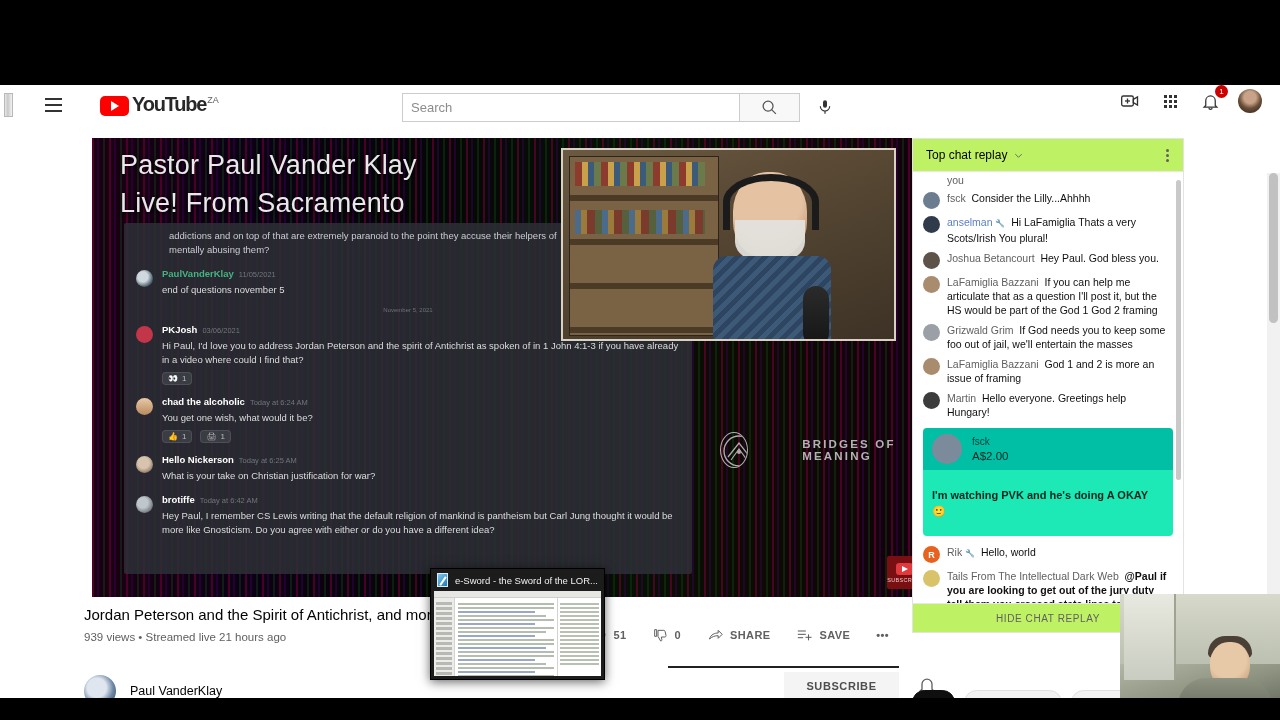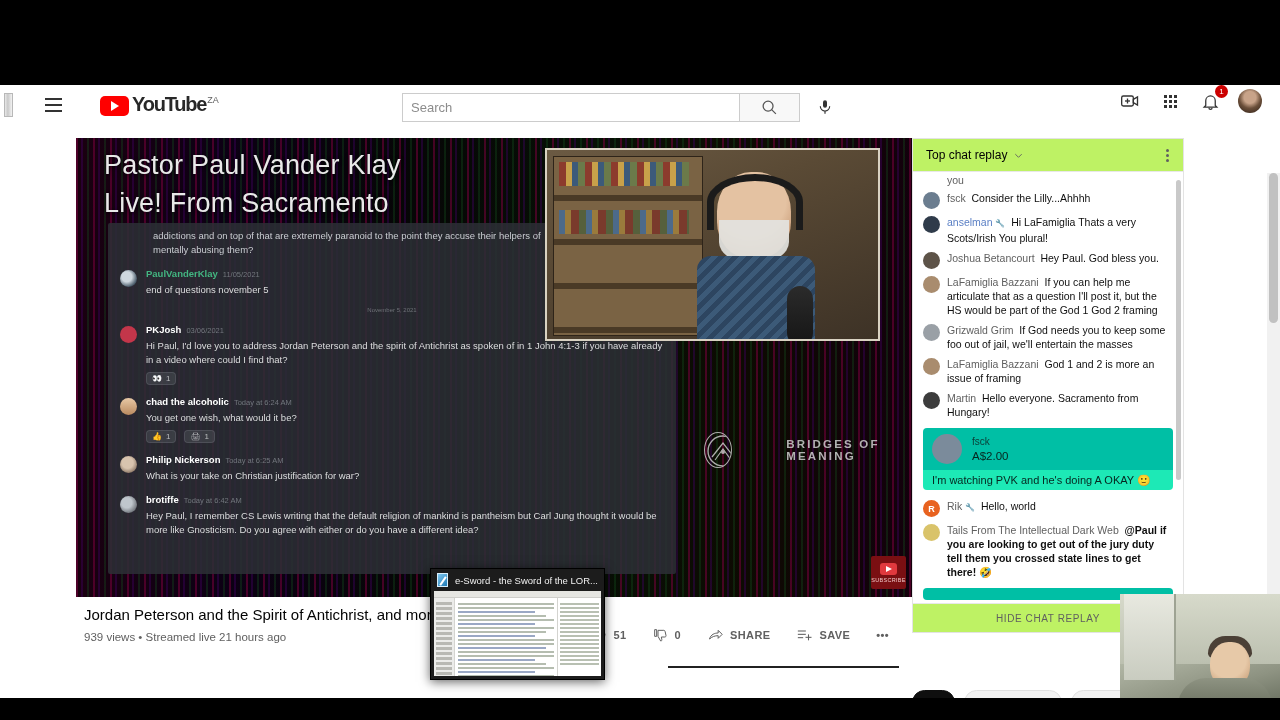--- a/index.html
+++ b/index.html
@@ -73,21 +73,21 @@
     display:flex; align-items:center; justify-content:center; padding:0 3px;
   }
   .avatar-top {
     width:24px; height:24px; border-radius:50%;
     background: radial-gradient(circle at 50% 35%, #c8a389 0 30%, #6b4f3a 55%, #2a1d14 100%);
     cursor:pointer;
   }
 
   
   .player {
-    position:absolute; left:76px; top:53px; width:840px; height:459px;
+    position:absolute; left:92px; top:53px; width:840px; height:459px;
     background:#000; overflow:hidden;
   }
   .vstripes {
     position:absolute; inset:0;
     background:
       repeating-linear-gradient(90deg,
         rgba(120,0,60,.55) 0 2px, rgba(0,0,0,0) 2px 5px,
         rgba(60,0,90,.45) 5px 7px, rgba(0,0,0,0) 7px 11px,
         rgba(20,80,30,.35) 11px 13px, rgba(0,0,0,0) 13px 17px),
       linear-gradient(90deg,#1a0010 0%, #0c0014 18%, #060606 40%, #071005 62%, #0d0a02 80%, #13000c 100%);
@@ -192,21 +192,21 @@
   .cm-author.blue { color:#5a7fc4; }
   .wrench { font-size:8px; color:#5a7fc4; }
   .cm-cut { padding:0 12px 2px 34px; font-size:10.5px; color:#606060; }
 
   .sc { margin:6px 10px; border-radius:4px; overflow:hidden; }
   .sc-head { background:#00bfa5; padding:6px 9px; display:flex; align-items:center; gap:10px; }
   .sc-av { width:30px; height:30px; border-radius:50%;
     display:flex; align-items:center; justify-content:center; color:#fff; font-weight:700; font-size:14px; }
   .sc-name { font-size:10px; color:#0b3d36; line-height:14px; }
   .sc-amt { font-size:11.5px; color:#06261f; line-height:15px; }
-  .sc-msg { background:#1de9b6; padding:2px 9px; font-size:11px; color:#06261f; line-height:16px; }
+  .sc-msg { background:#1de9b6; padding:17px 9px; font-size:11px; color:#06261f; line-height:16px;font-weight:bold; }
   .chat-scroll { position:absolute; right:2px; top:8px; width:5px; height:300px;
     background:#c9c9c9; border-radius:3px; cursor:pointer; }
   .hide-chat { height:29px; border-top:1px solid #e8e8e8; display:flex;
     align-items:center; justify-content:center; font-size:10px; color:#606060;
     letter-spacing:.6px; cursor:pointer; flex:0 0 29px; }
 
   
   .chips { position:absolute; left:912px; top:605px; display:flex; gap:9px; align-items:center; }
   .chip { height:25px; border:1px solid #e0e0e0; border-radius:14px; padding:0 14px;
     display:flex; align-items:center; font-size:11.5px; color:#030303;
@@ -385,21 +385,21 @@
                 <span>🖨</span>
                 <span>1</span>
               </span>
             </div>
           </div>
         </div>
 
         <div class="dc-msg">
           <span class="dc-av" style="background:radial-gradient(circle at 45% 40%,#d8c4ae 0 40%,#5a4536 100%)"></span>
           <div class="dc-body">
-            <div class="dc-head"><span class="dc-name-white">Philip Nickerson</span><span class="dc-ts">Today at 6:25 AM</span></div>
+            <div class="dc-head"><span class="dc-name-white">Hello Nickerson</span><span class="dc-ts">Today at 6:25 AM</span></div>
             <div class="dc-text">What is your take on  Christian justification for war?</div>
           </div>
         </div>
 
         <div class="dc-msg">
           <span class="dc-av" style="background:radial-gradient(circle at 40% 40%,#bfc6cc 0 35%,#3c3f45 100%)"></span>
           <div class="dc-body">
             <div class="dc-head"><span class="dc-name-white">brotiffe</span><span class="dc-ts">Today at 6:42 AM</span></div>
             <div class="dc-text">Hey Paul, I remember CS Lewis writing that the default religion of mankind is pantheism but Carl Jung thought it would be more like Gnosticism. Do you agree with either or do you have a different idea?</div>
           </div>
@@ -474,20 +474,31 @@
           </svg>
           <span>SAVE</span>
         </div>
         <div class="act">
           <span>•••</span>
         </div>
       </div>
       <div class="divider"></div>
     </div>
 
+    <div class="owner">
+      <span class="owner-av"></span>
+      <span class="owner-name">Paul VanderKlay</span>
+      <span class="subscribe">SUBSCRIBE</span>
+      <span class="bell">
+        <svg width="20" height="20" viewBox="0 0 24 24">
+          <path d="M6 17V11a6 6 0 0 1 12 0v6l2 2H4z" fill="none" stroke="#606060" stroke-width="1.6"></path>
+          <path d="M10 20a2 2 0 0 0 4 0" fill="none" stroke="#606060" stroke-width="1.6"></path>
+        </svg>
+      </span>
+    </div>
 
     <div class="chat">
       <div class="chat-head">
         <span class="chat-head-title">
           <span>Top chat replay</span>
           <svg width="11" height="11" viewBox="0 0 24 24">
             <path d="M5 9l7 7 7-7" fill="none" stroke="#606060" stroke-width="2"></path>
           </svg>
         </span>
         <span class="kebab">
@@ -525,21 +536,21 @@
           <div class="cm-txt"><span class="cm-author">Grizwald Grim</span>&nbsp; <span>If God needs you to keep some foo out of jail, we'll entertain the masses</span></div>
         </div>
 
         <div class="cm">
           <span class="cm-av" style="background:#a98c6e"></span>
           <div class="cm-txt"><span class="cm-author">LaFamiglia Bazzani</span>&nbsp; <span>God 1 and 2 is more an issue of framing</span></div>
         </div>
 
         <div class="cm">
           <span class="cm-av" style="background:#3c3c3c"></span>
-          <div class="cm-txt"><span class="cm-author">Martin</span>&nbsp; <span>Hello everyone. Sacramento from Hungary!</span></div>
+          <div class="cm-txt"><span class="cm-author">Martin</span>&nbsp; <span>Hello everyone. Greetings help Hungary!</span></div>
         </div>
 
         <div class="sc">
           <div class="sc-head">
             <span class="sc-av" style="background:#7b8b9b"></span>
             <span>
               <span class="sc-name" style="display:block">fsck</span>
               <span class="sc-amt" style="display:block">A$2.00</span>
             </span>
           </div>

